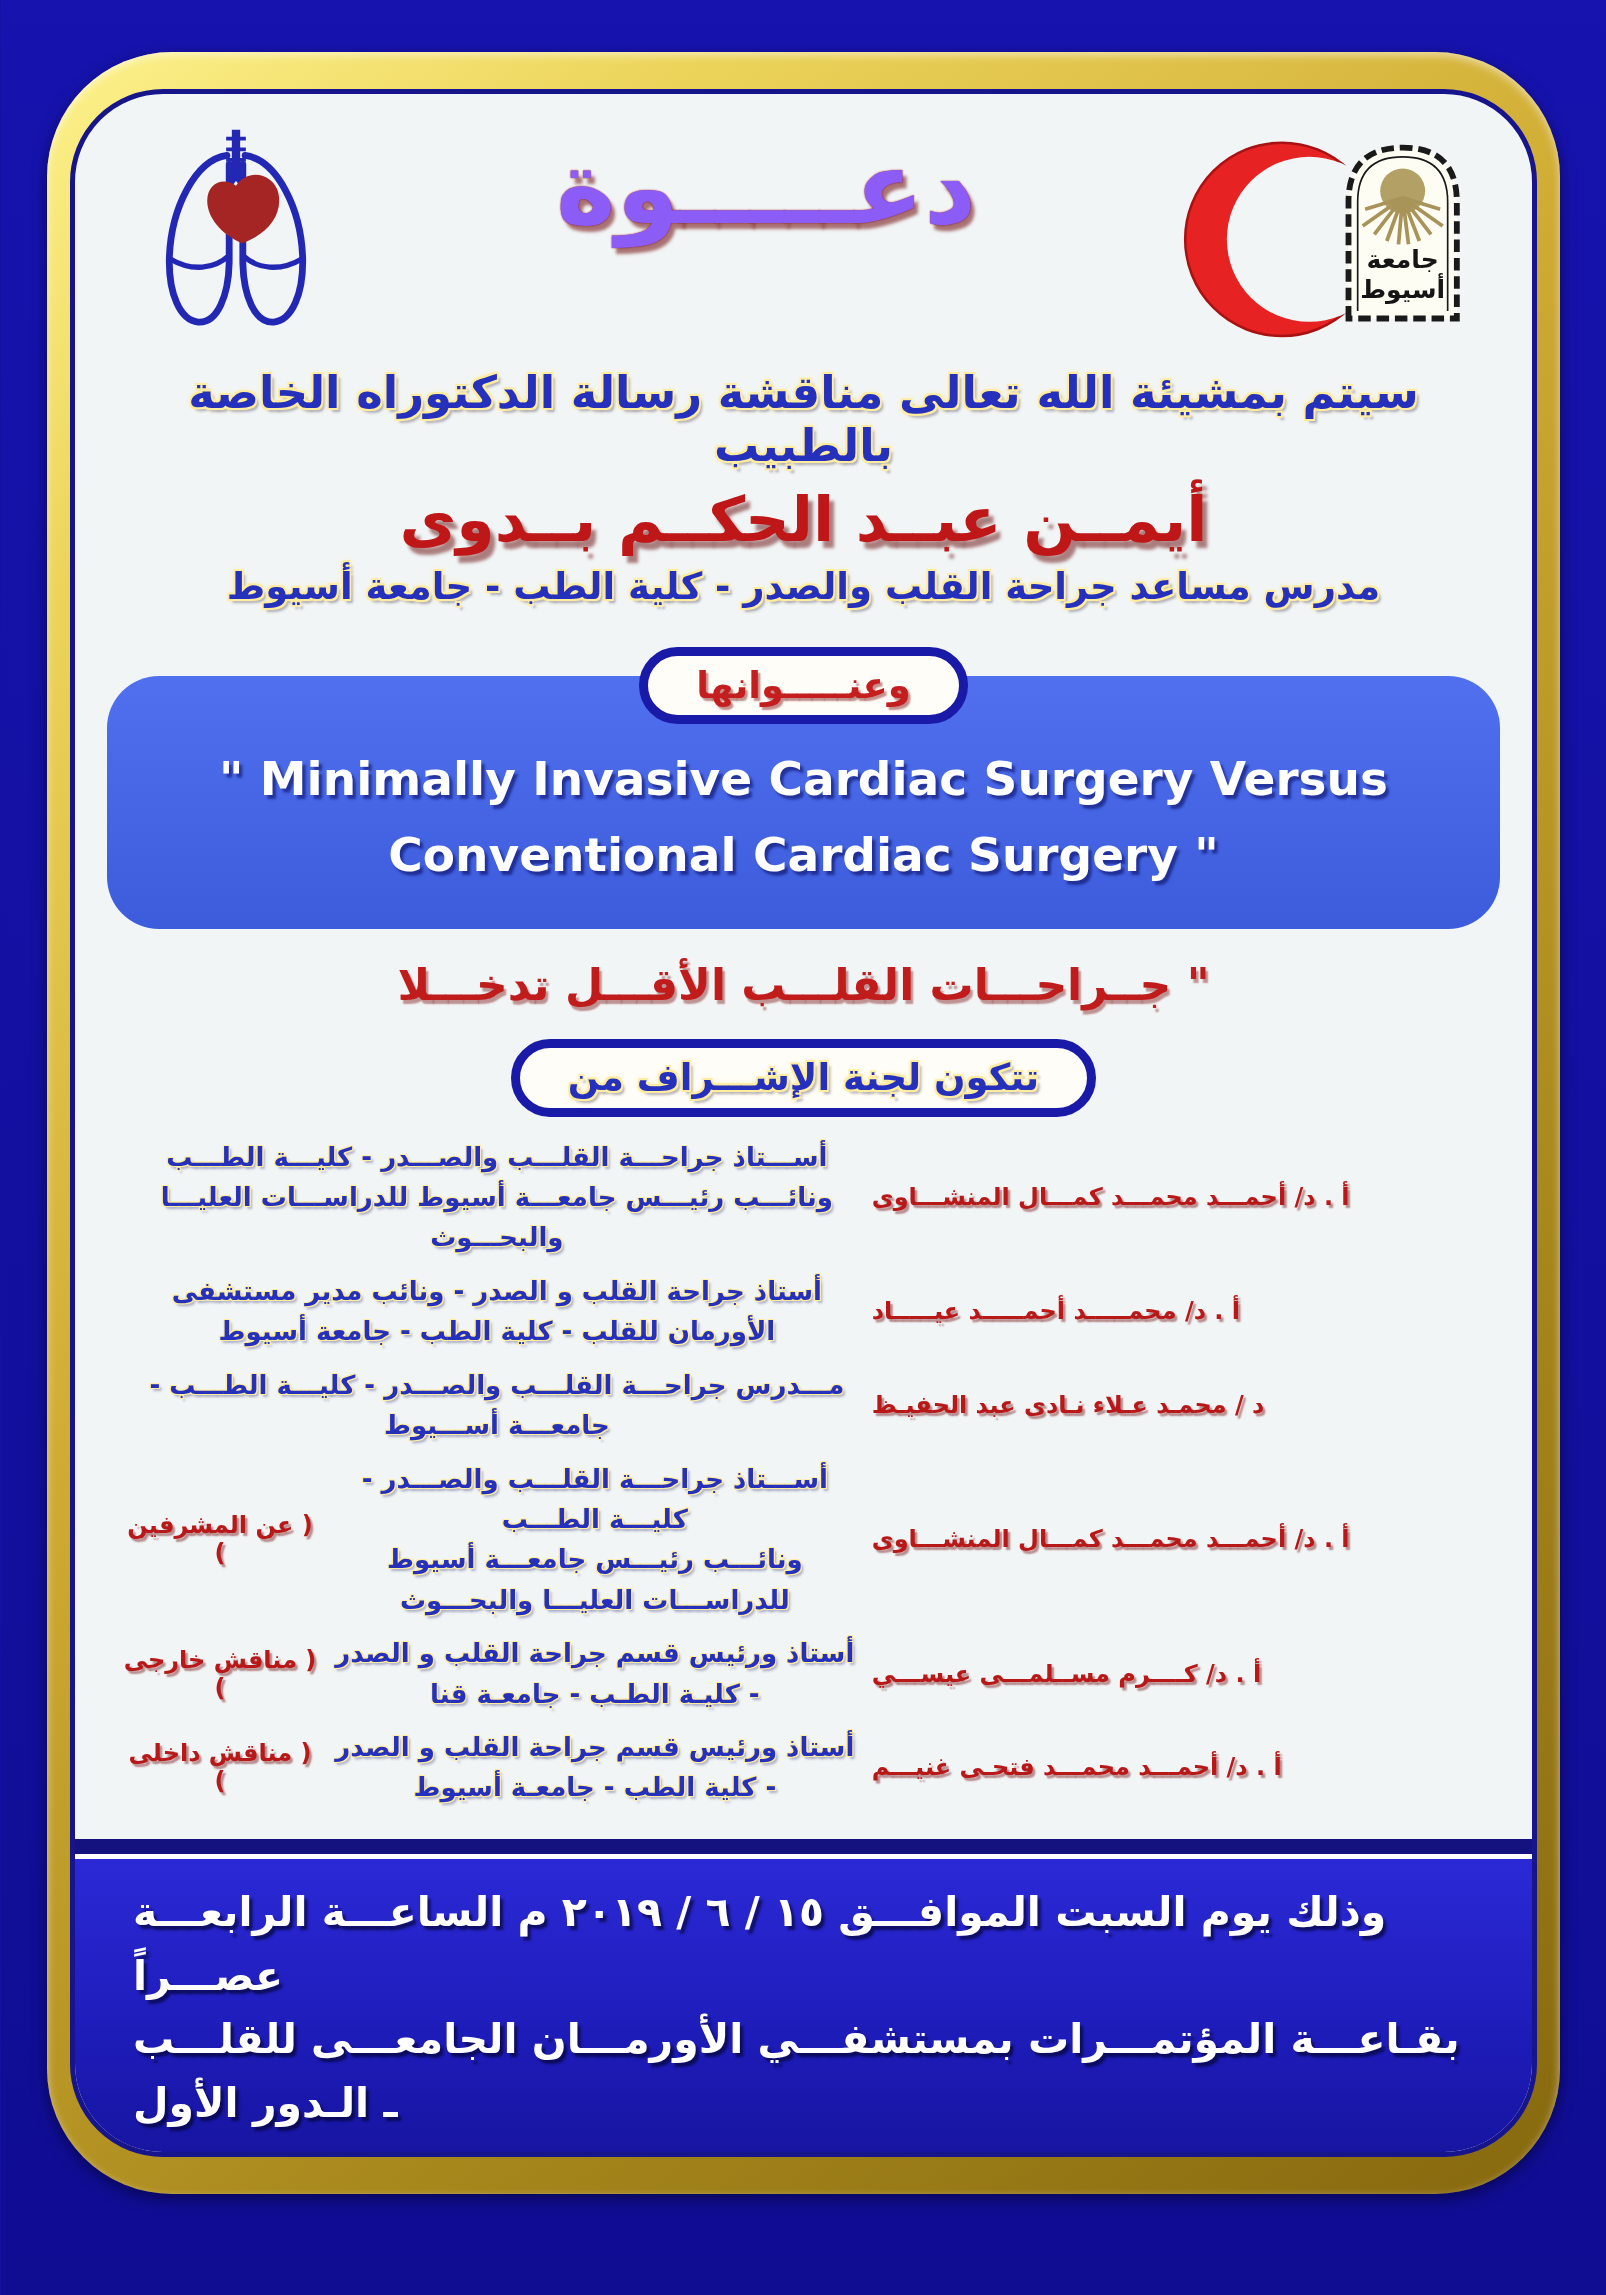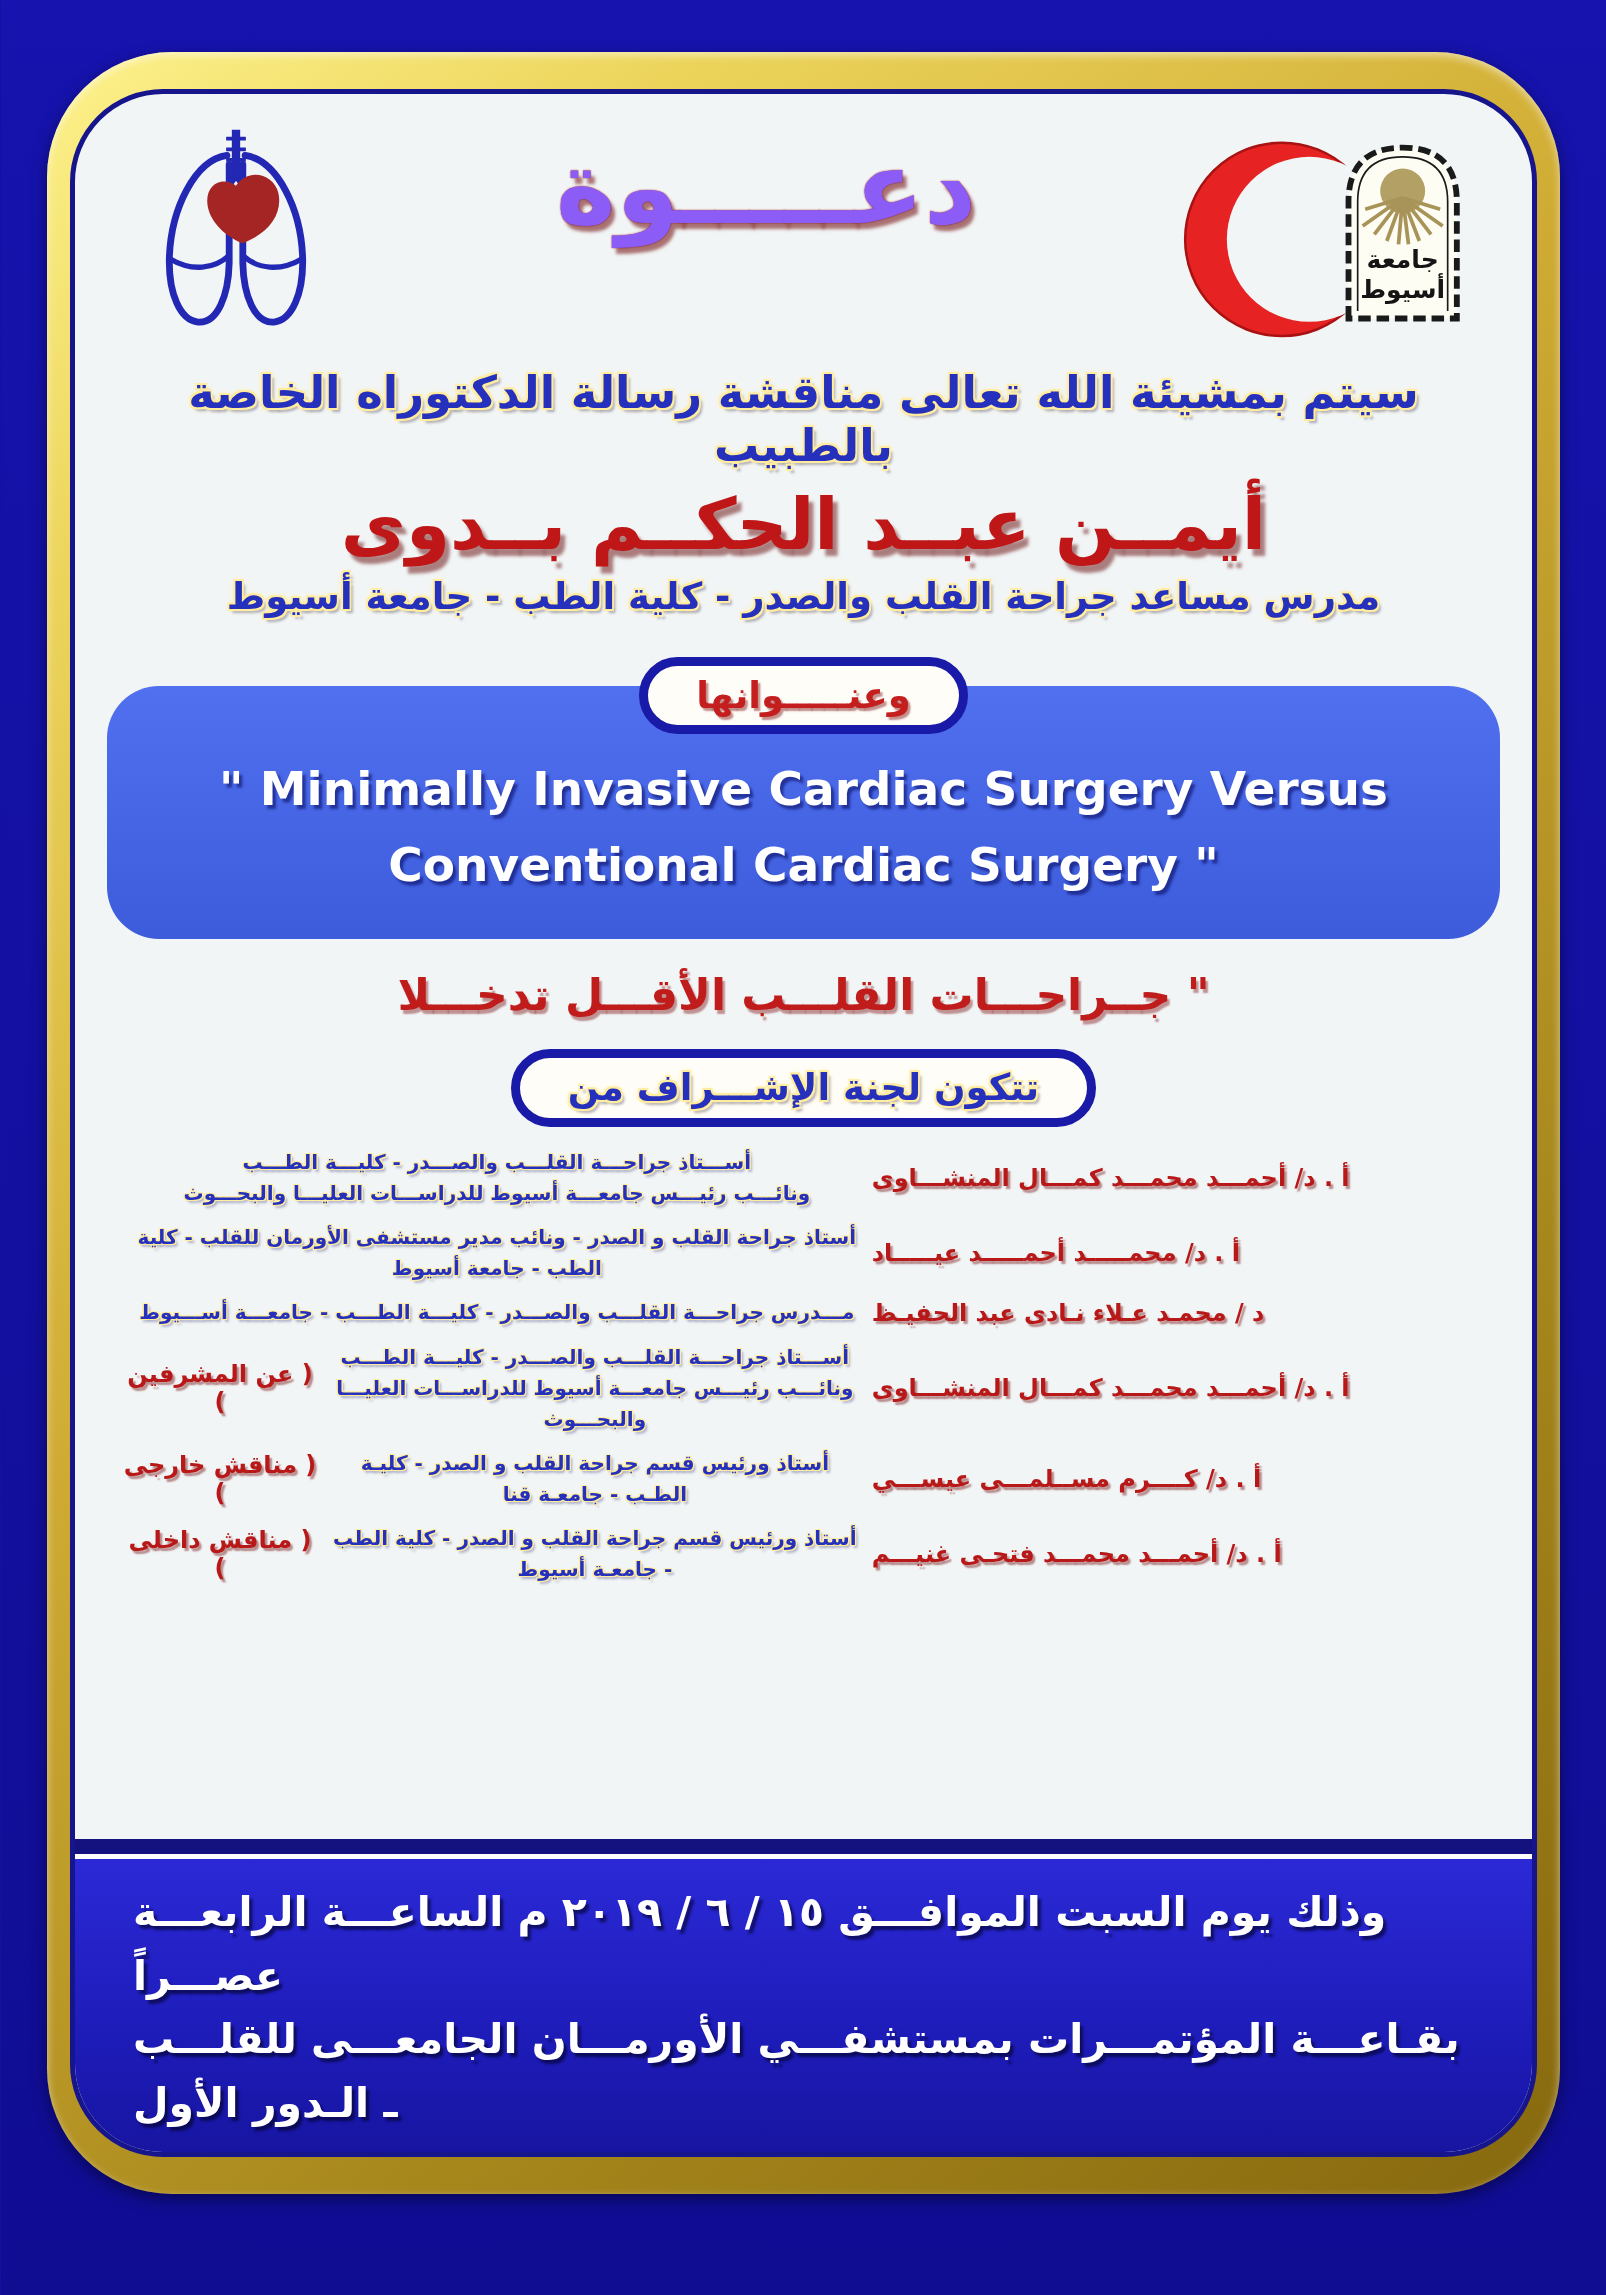--- a/index.html
+++ b/index.html
@@ -49,21 +49,21 @@
     color:#2531bd; font-weight:bold;
     text-shadow:-1.2px -1.2px 0 #ffec9e, 1.2px -1.2px 0 #ffec9e, -1.2px 1.2px 0 #ffec9e, 1.2px 1.2px 0 #ffec9e,
                  2.5px 3.3px 2.5px rgba(18,18,90,.3);
   }
   .red-text { color:#b81818; font-weight:bold; text-shadow:2.5px 3.3px 1.7px rgba(110,8,8,.45); }
 
   
   .intro-line   { text-align:center; font-size:45px; margin-top:0; padding:0 33px; }
   .doctor-name  {
     text-align:center; margin-top:11.7px;
-    font-size:71px; font-weight:bold; color:#bf1717;
+    font-size:62px; font-weight:bold; color:#bf1717;
     text-shadow:5px 6.7px 3.3px rgba(100,5,5,.5);
   }
   .doctor-title { text-align:center; font-size:37px; margin-top:8.3px; }
 
   
   .badge-wrap { text-align:center; }
   .badge {
     display:inline-block; background:#fffdf8;
     border:9.2px solid #1a1aa8; border-radius:60px;
     padding:8.3px 48px; font-weight:bold;
@@ -86,21 +86,21 @@
   .arabic-thesis {
     text-align:center; margin-top:18.3px; padding:0 50px;
     font-size:44px; font-weight:bold; color:#c01c1c;
     line-height:1.72;
     text-shadow:2.5px 4.2px 1.7px rgba(120,8,8,.42);
   }
 
   
   .member-row { display:flex; align-items:center; padding:0 47px; margin-top:13.3px; }
   .m-name { flex:none; width:45%; font-size:24px; text-align:left; }
-  .m-role { flex:1; text-align:center; font-size:20px; line-height:1.55; padding:0 8.3px; }
+  .m-role { flex:1; text-align:center; font-size:26px; line-height:1.55; padding:0 8.3px; }
   .m-tag  { flex:none; width:196px; text-align:center; font-size:24px; }
 
   
   .footer-area { margin-top:auto; }
   .navy-band { height:15px; background:#14127e; }
   .white-gap { height:5px; background:#ffffff; }
   .footer-box {
     background:linear-gradient(#2b29d6 0%, #1d1bb6 65%, #1715a0 100%);
     padding:21.7px 58px 16.7px; color:#ffffff;
   }

